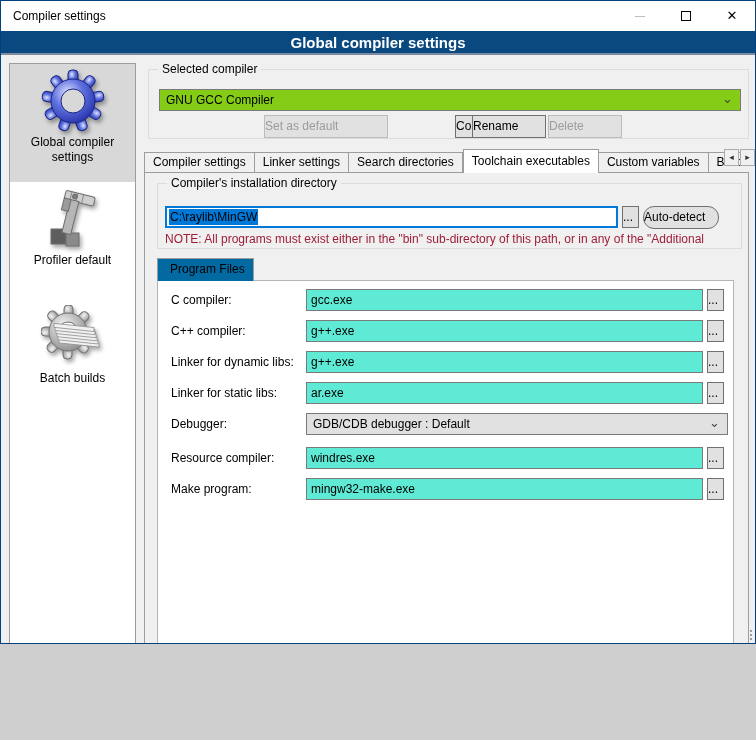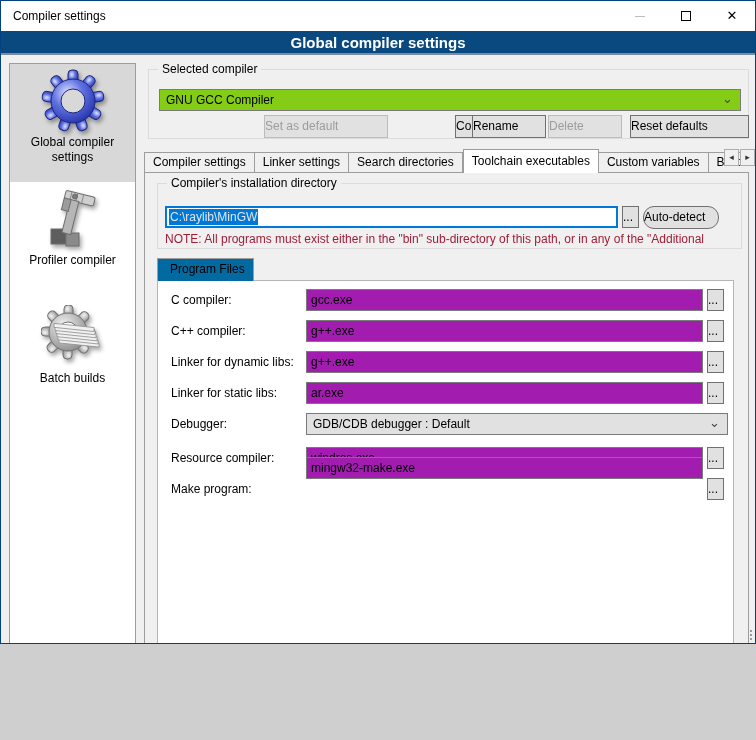--- a/index.html
+++ b/index.html
@@ -43,21 +43,21 @@
     position:absolute; height:23px; background:#e1e1e1; border:1px solid #707070;
     text-align:left; line-height:21px; font-size:12px; cursor:default;
   }
   .btn.disabled { color:#9c9c9c; border-color:#bcbcbc; }
   .combo {
     position:absolute; height:22px; background:#84cc16; border:1px solid #7a7a7a;
     line-height:20px; padding-left:6px; cursor:default;
   }
   .combo .chev { position:absolute; right:7px; top:0; line-height:18px; color:#444; font-size:13px; }
   .tinput {
-    position:absolute; height:22px; background:#a21caf; border:1px solid #7a7a7a;
+    position:absolute; height:22px; background:#5eead4; border:1px solid #7a7a7a;
     line-height:20px; padding-left:4px; white-space:nowrap; overflow:hidden;
   }
   .browse { width:17px; padding:0; line-height:20px; height:22px; }
 
   
   .tabstrip { position:absolute; left:143px; top:147px; width:605px; height:25px; display:flex; align-items:flex-end; overflow:hidden; z-index:3; }
   .tab {
     height:21px; background:#f0f0f0; border:1px solid #9d9d9d; border-left:none;
     padding:0 8px; line-height:19px; white-space:nowrap; cursor:default;
   }
@@ -69,21 +69,21 @@
 
   
   .panel { position:absolute; left:143px; top:171px; width:605px; height:517px; background:#f0f0f0; border:1px solid #9d9d9d; z-index:2; }
 
   
   .pathinput {
     position:absolute; left:164px; top:205px; width:453px; height:22px;
     background:#fff; border:2px solid #0078d7; line-height:18px; padding-left:2px;
     white-space:nowrap; overflow:hidden;
   }
-  .pathinput .sel { background:#0078d7; color:#e5e5e5; padding:1px 1px; }
+  .pathinput .sel { background:#0078d7; color:#000000; padding:1px 1px; }
   .note {
     position:absolute; left:164px; top:231px; width:574px; height:15px;
     color:#9e1e38; white-space:nowrap; overflow:hidden; font-size:12px;
   }
 
   
   .subtab { position:absolute; background:#f0f0f0; border:1px solid #9d9d9d; padding:0 8px; white-space:nowrap; cursor:default; }
   .subtab.active { background:#0369a1; border-bottom:none; z-index:3;padding-left:12px; }
   .innerpanel { position:absolute; left:156px; top:279px; width:577px; height:397px; background:#fff; border:1px solid #b5b5b5; z-index:2; }
 
@@ -160,21 +160,21 @@
             <rect x="20" y="6" width="30" height="9" rx="2" fill="#cfcfcf"></rect>
             <line x1="26" y1="6" x2="26" y2="15" stroke="#888"></line>
             <line x1="32" y1="6" x2="32" y2="15" stroke="#888"></line>
             <line x1="38" y1="6" x2="38" y2="15" stroke="#888"></line>
             <rect x="26" y="14" width="9" height="34" fill="#b6b6b6"></rect>
             <rect x="20" y="14" width="7" height="12" fill="#9c9c9c"></rect>
             <circle cx="30" cy="10" r="2.4" fill="#7c7c7c"></circle>
           </g>
         </g>
       </svg>
-      <span class="side-label">Profiler compiler</span>
+      <span class="side-label">Profiler default</span>
     </div>
 
     <div class="side-item">
       <svg width="64" height="64" viewBox="0 0 64 64">
         <defs>
           <radialGradient id="gg1" cx="38%" cy="32%" r="75%">
             <stop offset="0%" stop-color="#f4f4f4"></stop>
               <stop offset="50%" stop-color="#bdbdbd"></stop>
               <stop offset="100%" stop-color="#8a8a8a"></stop>
           </radialGradient>
@@ -210,21 +210,20 @@
     <span class="legend">Selected compiler</span>
   </div>
   <div class="combo" style="left:158px; top:88px; width:582px;">
     <span>GNU GCC Compiler</span>
     <span class="chev">⌄</span>
   </div>
   <div class="btn disabled" style="left:263px; top:114px; width:124px;">Set as default</div>
   <div class="btn" style="left:410px; top:114px; width:74px;margin-left:44px;">Copy</div>
   <div class="btn" style="left:471px; top:114px; width:74px;">Rename</div>
   <div class="btn disabled" style="left:547px; top:114px; width:74px;">Delete</div>
-  <div class="btn" style="left:629px; top:114px; width:119px;">Reset defaults</div>
 
   <div class="tabstrip">
     <div class="tab">Compiler settings</div>
     <div class="tab">Linker settings</div>
     <div class="tab">Search directories</div>
     <div class="tab active">Toolchain executables</div>
     <div class="tab">Custom variables</div>
     <div class="tab">Build</div>
   </div>
   <div class="tab-arrows">
@@ -268,21 +267,21 @@
   <div class="fselect" style="top:412px;">
     <span>GDB/CDB debugger : Default</span>
     <span class="chev">⌄</span>
   </div>
 
   <div class="flabel" style="top:446px; z-index:3;">Resource compiler:</div>
   <div class="tinput finput" style="top:446px;"><span>windres.exe</span></div>
   <div class="btn browse fbrowse" style="top:446px;">...</div>
 
   <div class="flabel" style="top:477px; z-index:3;">Make program:</div>
-  <div class="tinput finput" style="top:456px;"><span>mingw32-make.exe</span></div>
+  <div class="tinput finput" style="top:477px;"><span>mingw32-make.exe</span></div>
   <div class="btn browse fbrowse" style="top:477px;">...</div>
 
   <div class="separator"></div>
   <div class="btn" style="left:580px; top:708px; width:78px;margin-top:12px;">OK</div>
   <div class="btn" style="left:668px; top:708px; width:78px;">Cancel</div>
   <div class="grip"></div>
 
 </div>
 
 </body></html>

